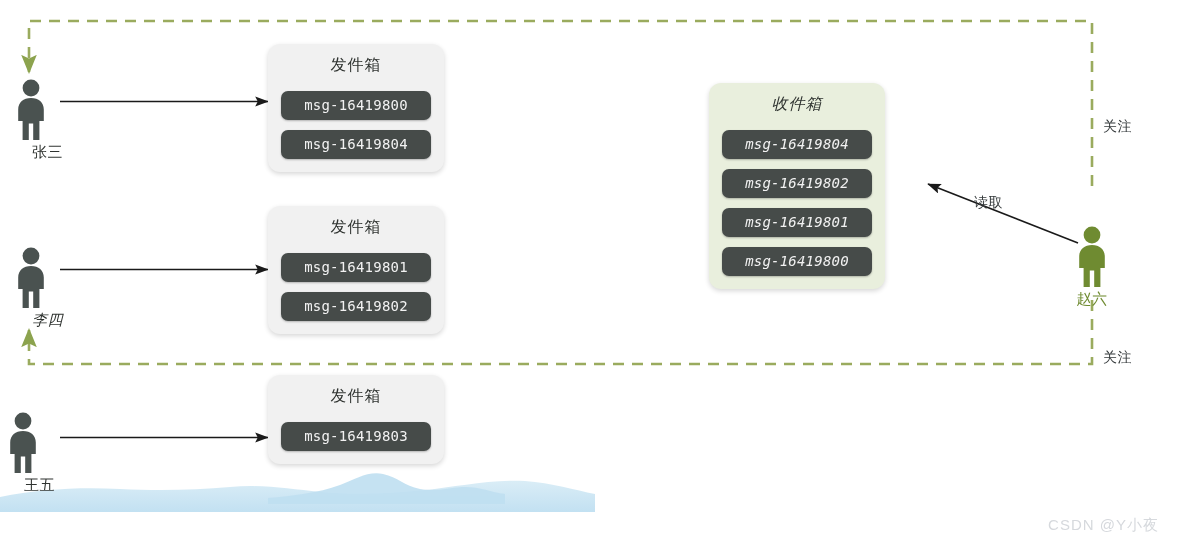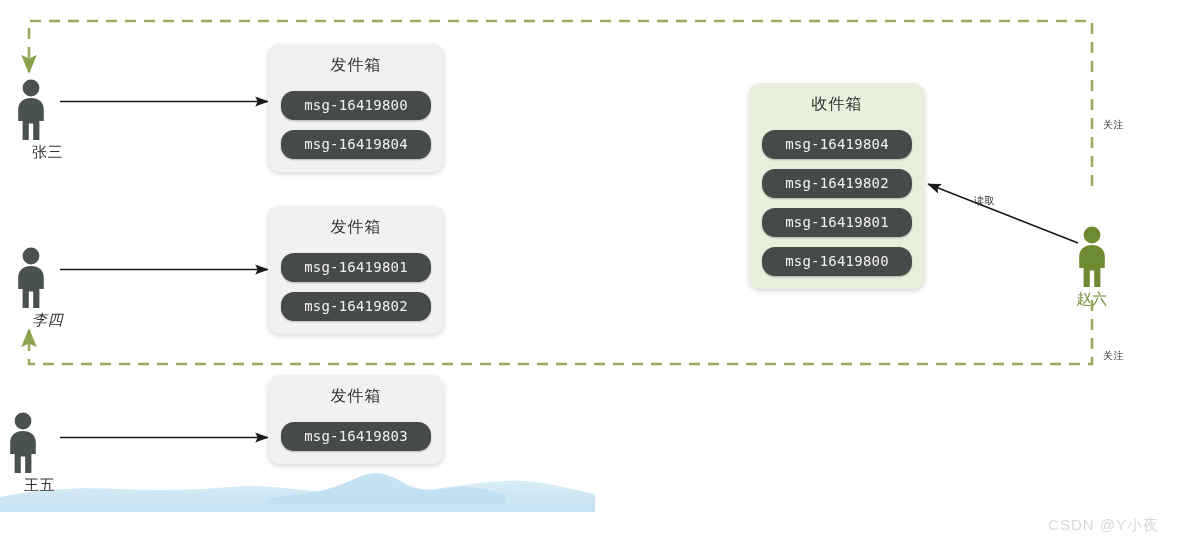--- a/index.html
+++ b/index.html
@@ -71,36 +71,36 @@
     padding-top: 11px;
     padding-bottom: 16px;
     letter-spacing: 1px;
   }
   .chip-list {
     padding: 0 13px 13px 13px;
   }
   .chip {
     background: #464b49;
     color: #f2f2f2;
-    border-radius: 13px;
+    border-radius: 7px;
     font-family: "DejaVu Sans Mono", "Liberation Mono", monospace;
     font-size: 14px;
     letter-spacing: 0.2px;
     height: 29px;
     line-height: 29px;
     text-align: center;
     margin-bottom: 10px;
     box-shadow: 0 1px 2px rgba(0,0,0,0.25);
   }
   .chip:last-child { margin-bottom: 0; }
 
   
   .edge-label {
     position: absolute;
-    font-size: 10px;
+    font-size: 14px;
     color: #33383a;
     white-space: nowrap;
     letter-spacing: 0.5px;
   }
 
   
   .watermark {
     position: absolute;
     right: 26px;
     bottom: 10px;
@@ -212,21 +212,21 @@
       <div class="pname">王五</div>
     </div>
 
     <div class="box outbox" style="left:268px; top:375px;">
       <div class="box-title">发件箱</div>
       <div class="chip-list" style="">
         <div class="chip">msg-16419803</div>
       </div>
     </div>
 
-    <div class="box inbox" style="left:749px; top:83px;">
+    <div class="box inbox" style="left:709px; top:83px;font-style:italic;">
       <div class="box-title">收件箱</div>
       <div class="chip-list">
         <div class="chip">msg-16419804</div>
         <div class="chip">msg-16419802</div>
         <div class="chip">msg-16419801</div>
         <div class="chip">msg-16419800</div>
       </div>
     </div>
 
     <div class="person green" style="left:1069px; top:225px;">

